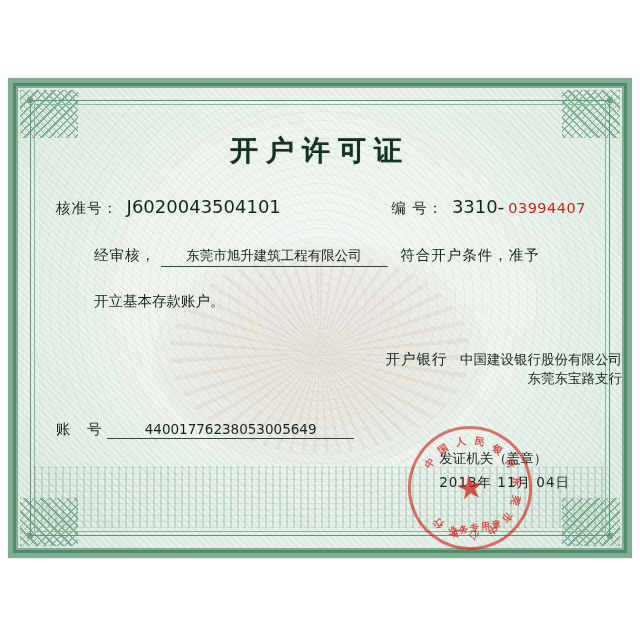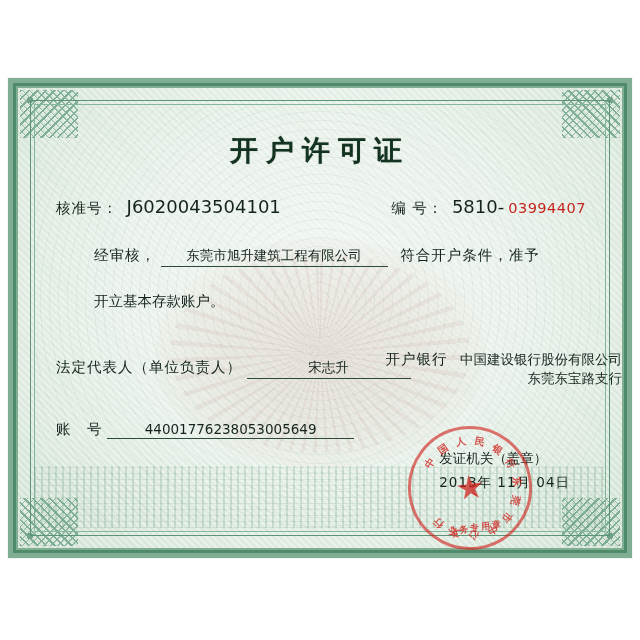--- a/index.html
+++ b/index.html
@@ -304,35 +304,31 @@
 
       <div class="title">开户许可证</div>
 
       <div class="row row-approval">
         <span class="label">核准号：</span>
         <span class="value-plain">J6020043504101</span>
       </div>
 
       <div class="row row-serial">
         <span class="label">编 号：</span>
-        <span class="value-plain">5810-</span><span class="serial-red">03994407</span>
+        <span class="value-plain">3310-</span><span class="serial-red">03994407</span>
       </div>
 
       <div class="row row-body1">
         <span class="label">经审核，</span>
         <span class="value-ul" style="min-width:215px">东莞市旭升建筑工程有限公司</span>
         <span class="label" style="margin-left:8px">符合开户条件，准予</span>
       </div>
 
       <div class="row row-body2">开立基本存款账户。</div>
 
-      <div class="row row-rep">
-        <span class="label">法定代表人（单位负责人）</span>
-        <span class="value-ul" style="min-width:152px">宋志升</span>
-      </div>
 
       <div class="row row-bank">
         <span class="label">开户银行</span>
         <span class="bank-text">中国建设银行股份有限公司东莞东宝路支行</span>
       </div>
 
       <div class="row row-acct">
         <span class="label">账　号</span>
         <span class="value-ul" style="min-width:235px">44001776238053005649</span>
       </div>

